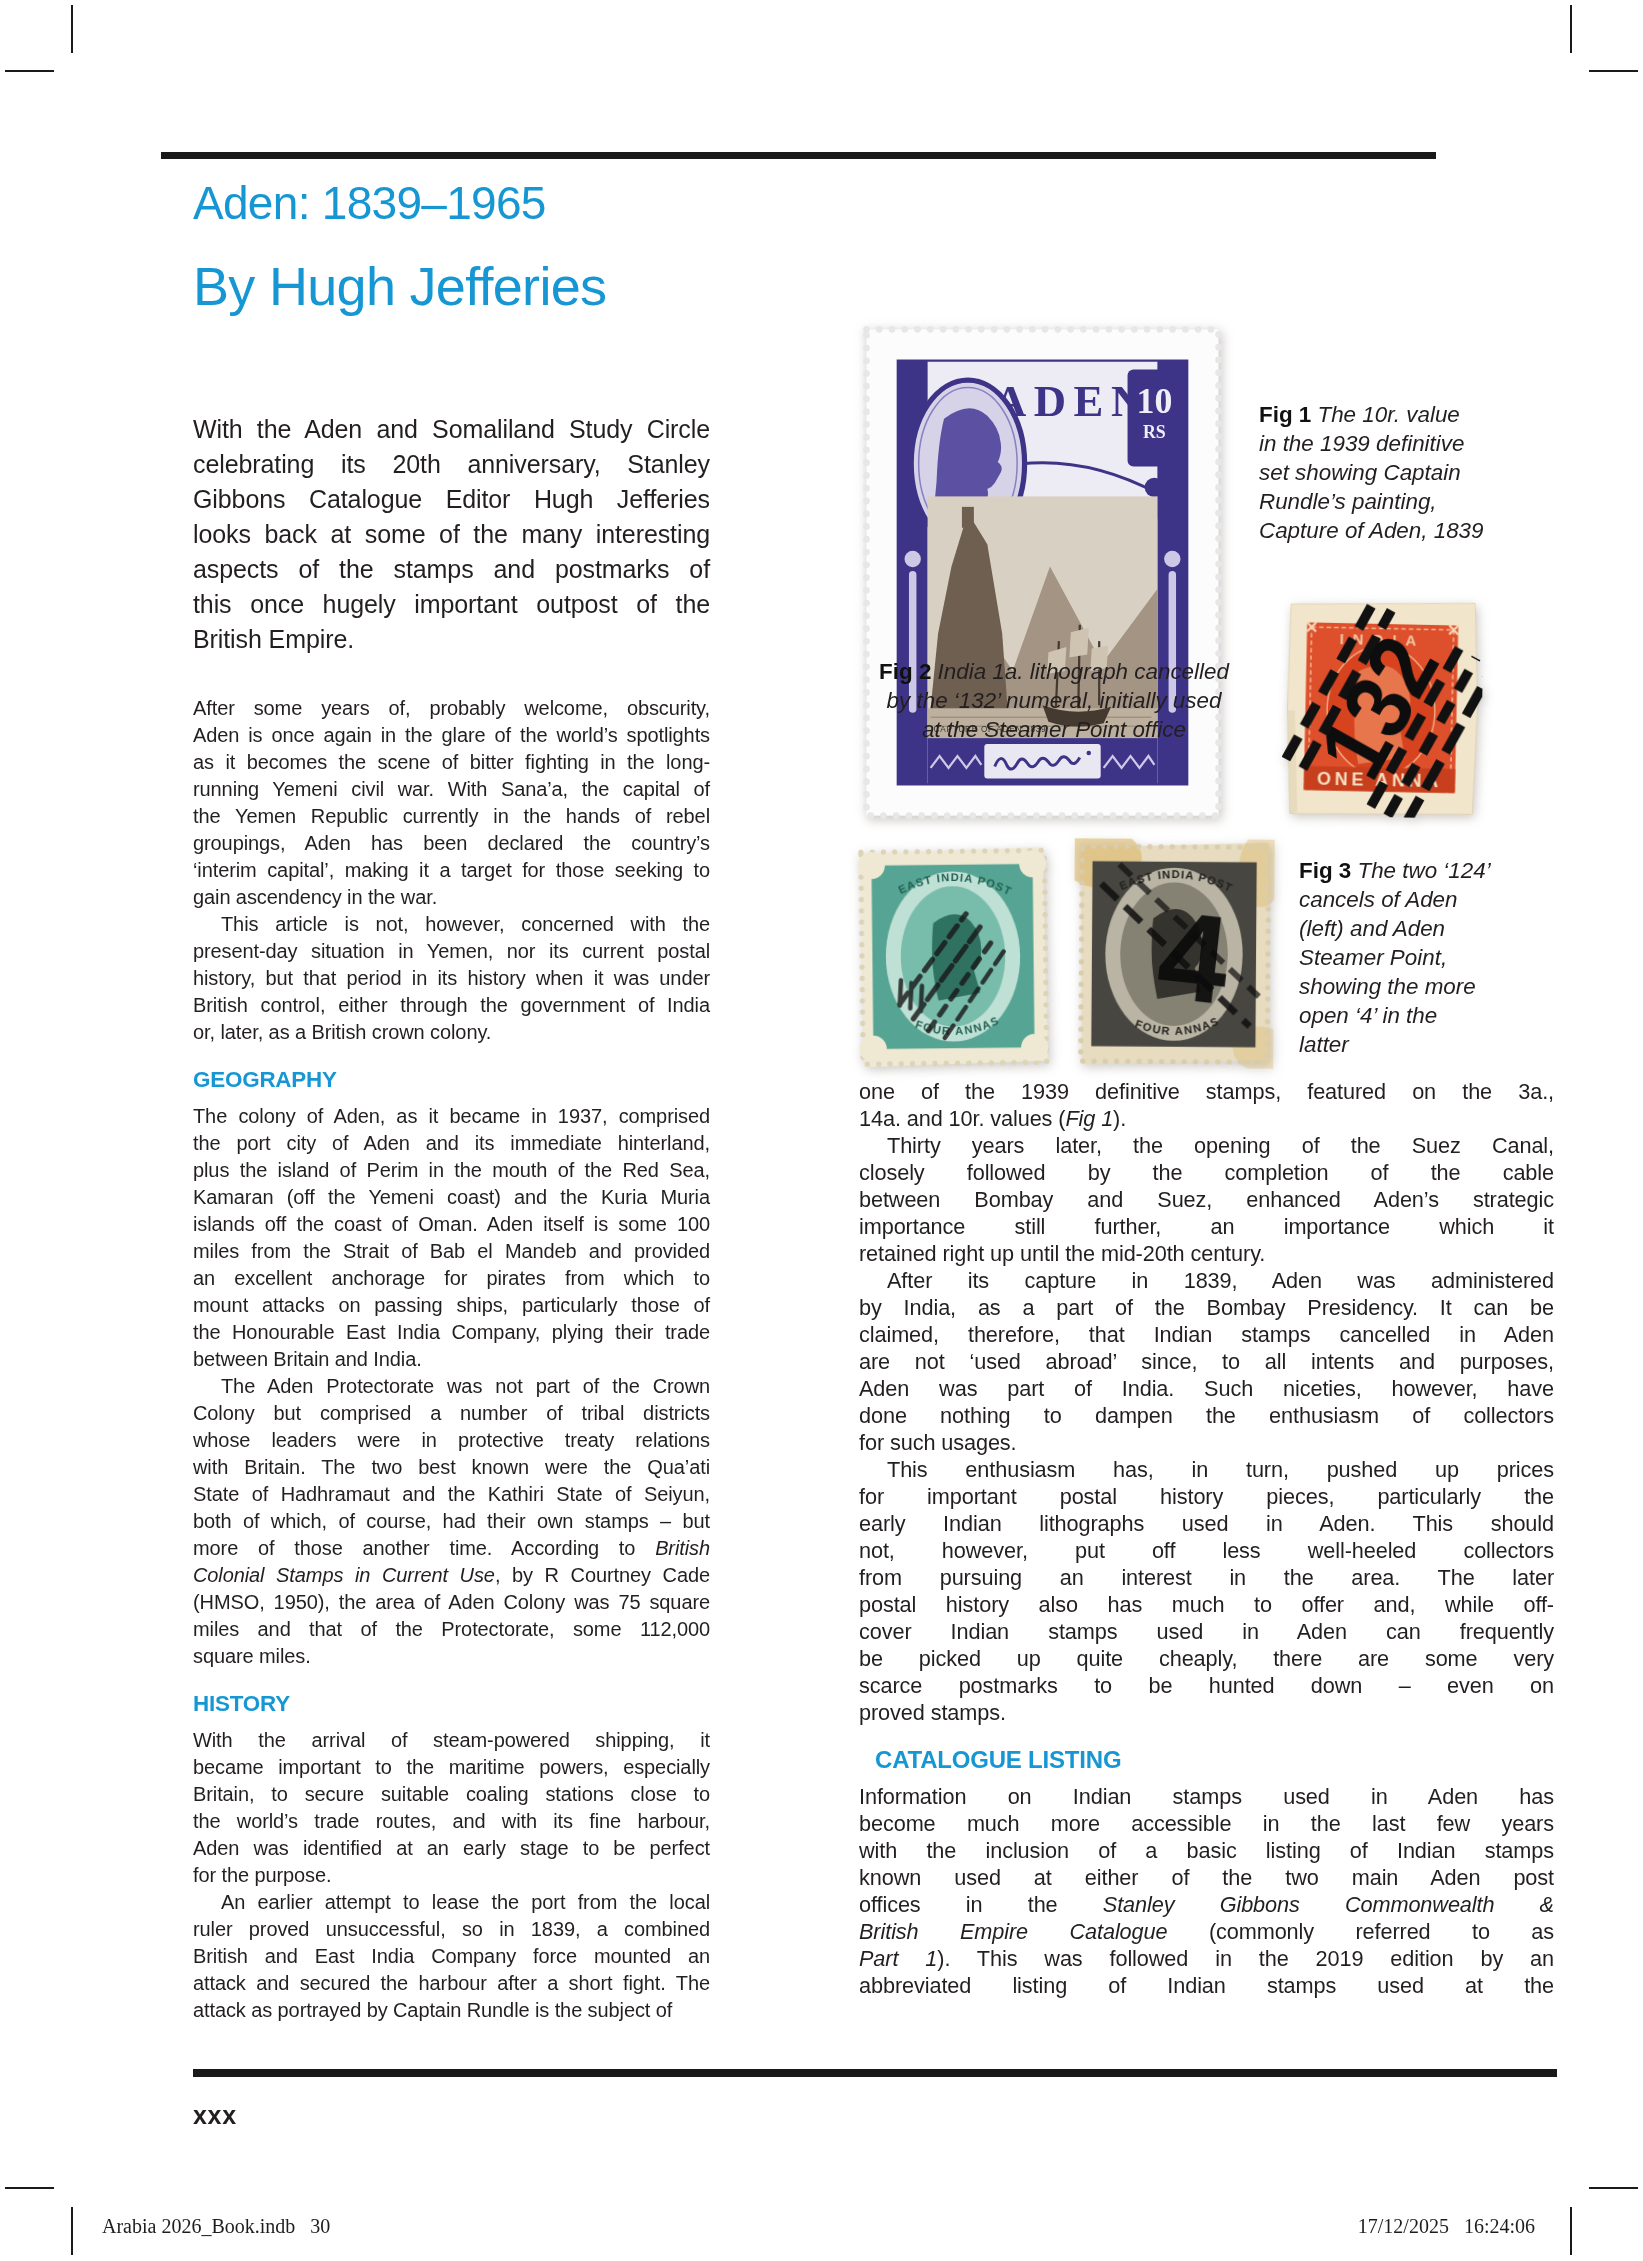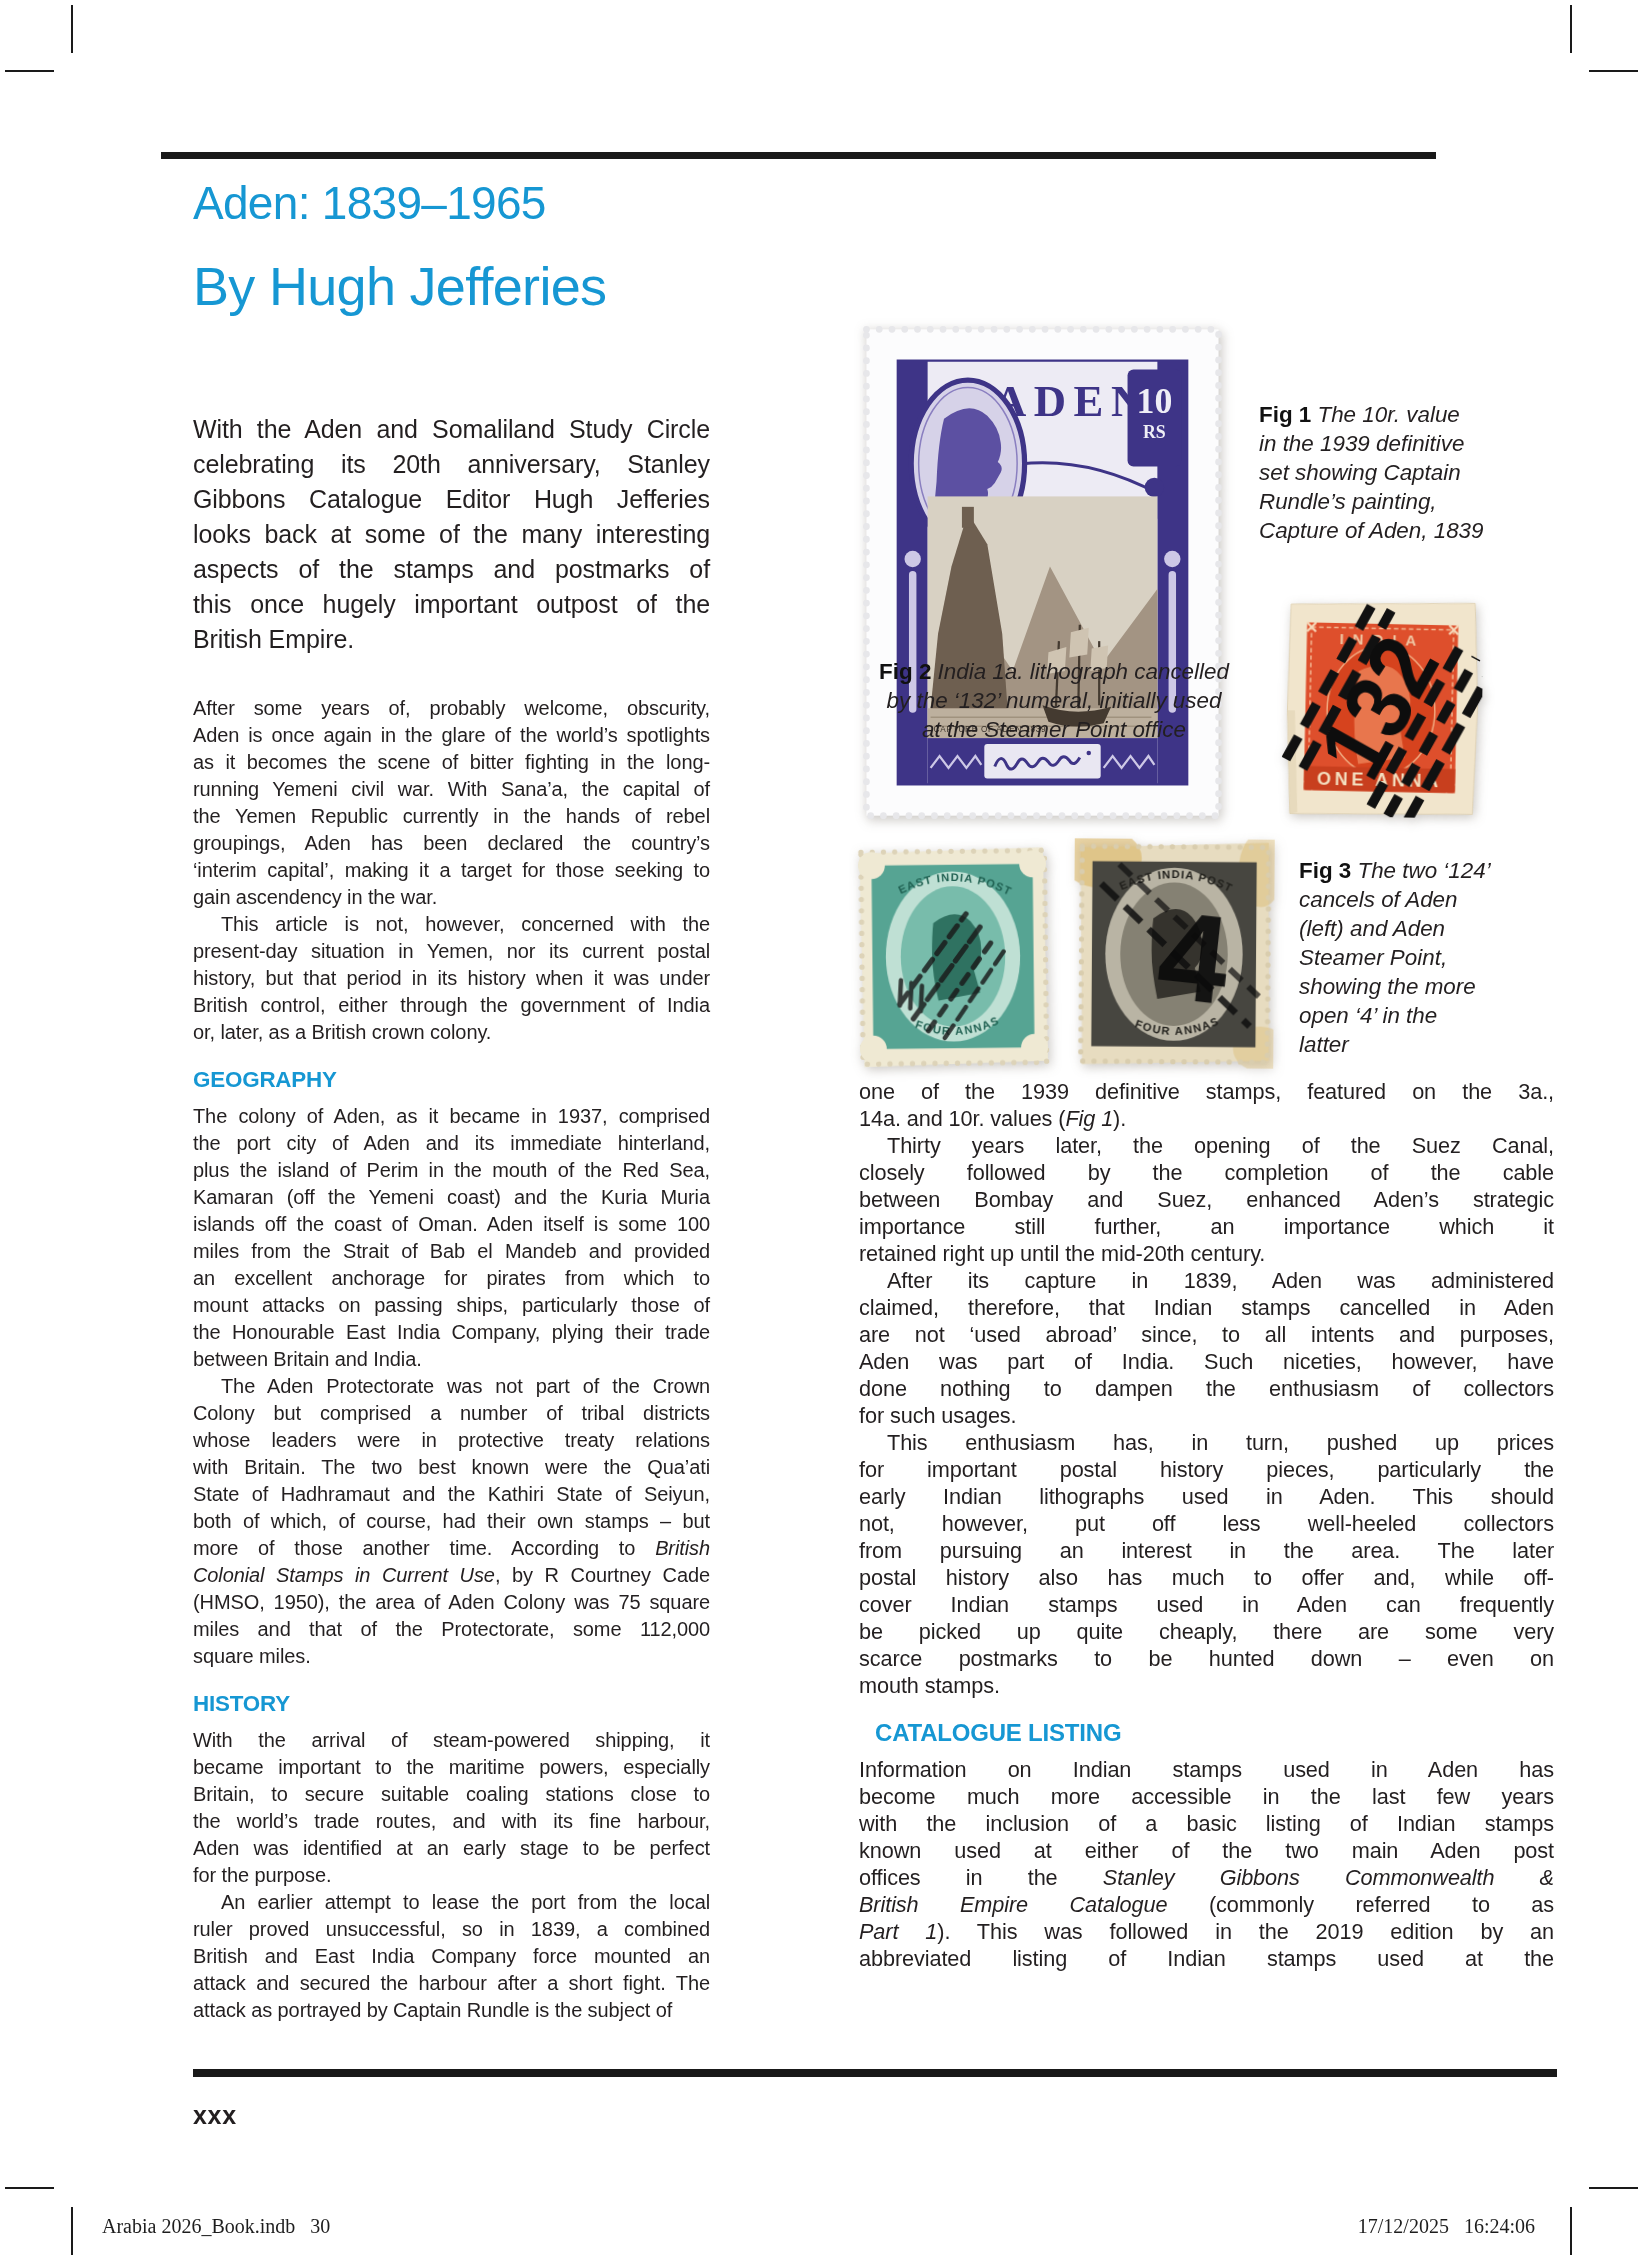--- a/index.html
+++ b/index.html
@@ -279,37 +279,38 @@
       </div>
     <div class="para">
         <div class="jline ind">Thirty years later, the opening of the Suez Canal,</div>
         <div class="jline">closely followed by the completion of the cable</div>
         <div class="jline">between Bombay and Suez, enhanced Aden’s strategic</div>
         <div class="jline">importance still further, an importance which it</div>
         <div class="jline last">retained right up until the mid-20th century.</div>
       </div>
     <div class="para">
         <div class="jline ind">After its capture in 1839, Aden was administered</div>
+        <div class="jline">by India, as a part of the Bombay Presidency. It can be</div>
         <div class="jline">claimed, therefore, that Indian stamps cancelled in Aden</div>
         <div class="jline">are not ‘used abroad’ since, to all intents and purposes,</div>
         <div class="jline">Aden was part of India. Such niceties, however, have</div>
         <div class="jline">done nothing to dampen the enthusiasm of collectors</div>
         <div class="jline last">for such usages.</div>
       </div>
     <div class="para">
         <div class="jline ind">This enthusiasm has, in turn, pushed up prices</div>
         <div class="jline">for important postal history pieces, particularly the</div>
         <div class="jline">early Indian lithographs used in Aden. This should</div>
         <div class="jline">not, however, put off less well-heeled collectors</div>
         <div class="jline">from pursuing an interest in the area. The later</div>
         <div class="jline">postal history also has much to offer and, while off-</div>
         <div class="jline">cover Indian stamps used in Aden can frequently</div>
         <div class="jline">be picked up quite cheaply, there are some very</div>
         <div class="jline">scarce postmarks to be hunted down – even on</div>
-        <div class="jline last">mouth stamps.</div>
+        <div class="jline last">proved stamps.</div>
       </div>
     <div class="sechead" style="color:#1697d3;">CATALOGUE LISTING</div>
     <div class="para">
         <div class="jline">Information on Indian stamps used in Aden has</div>
         <div class="jline">become much more accessible in the last few years</div>
         <div class="jline">with the inclusion of a basic listing of Indian stamps</div>
         <div class="jline">known used at either of the two main Aden post</div>
         <div class="jline">offices in the <i>Stanley Gibbons Commonwealth &amp;</i></div>
         <div class="jline"><i>British Empire Catalogue</i> (commonly referred to as</div>
         <div class="jline"><i>Part 1</i>). This was followed in the 2019 edition by an</div>

